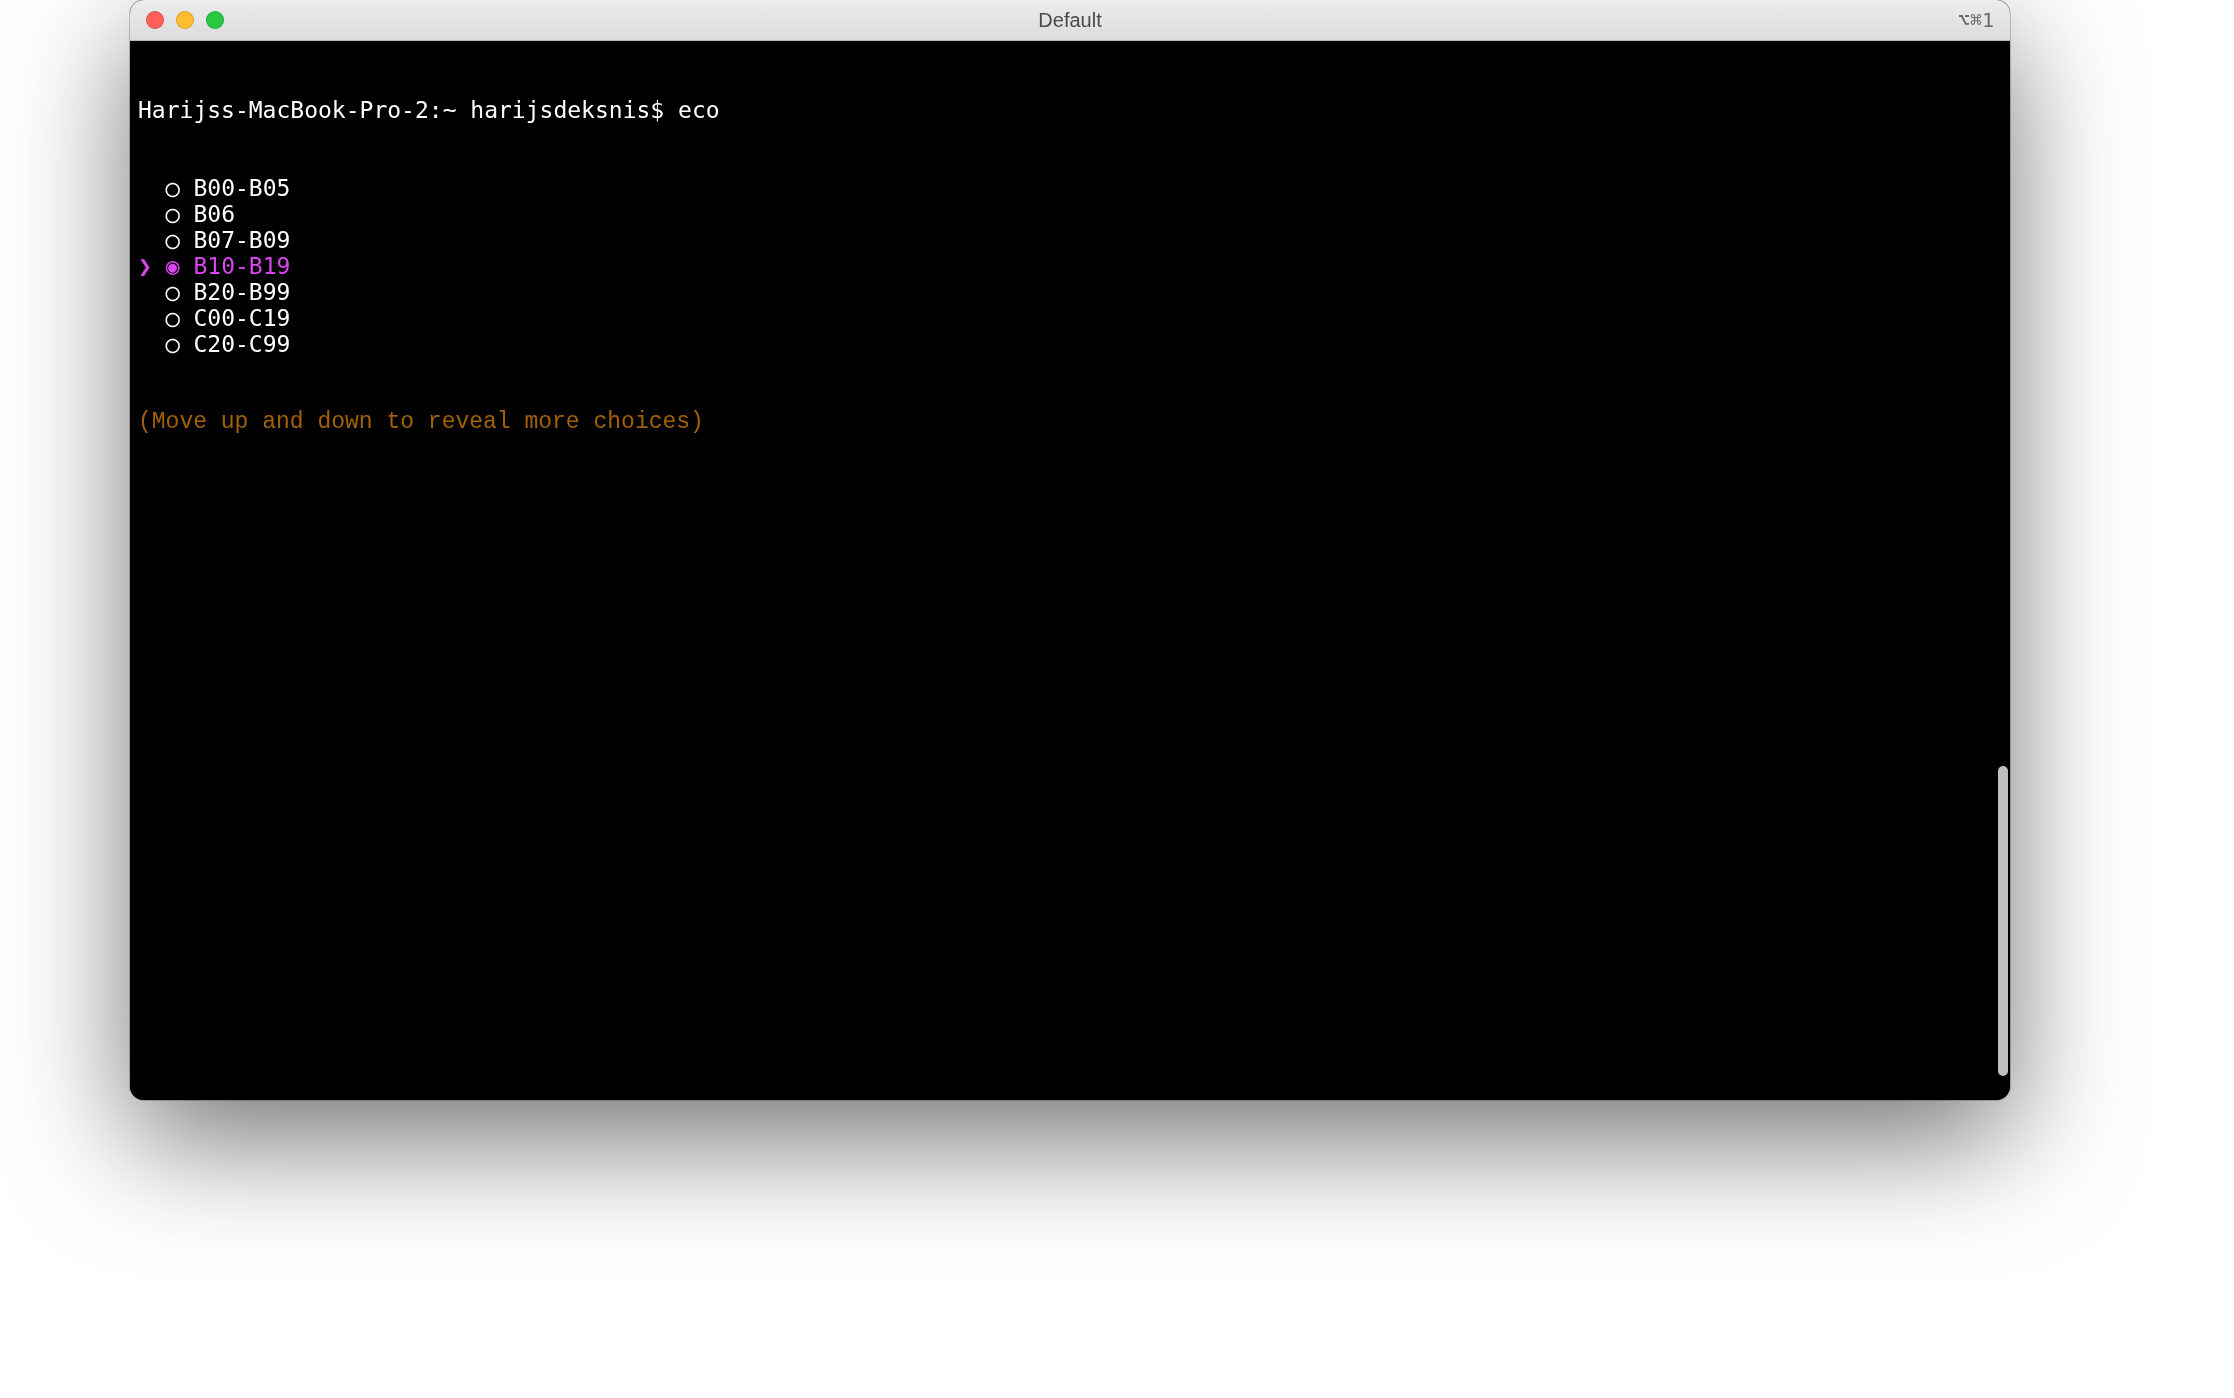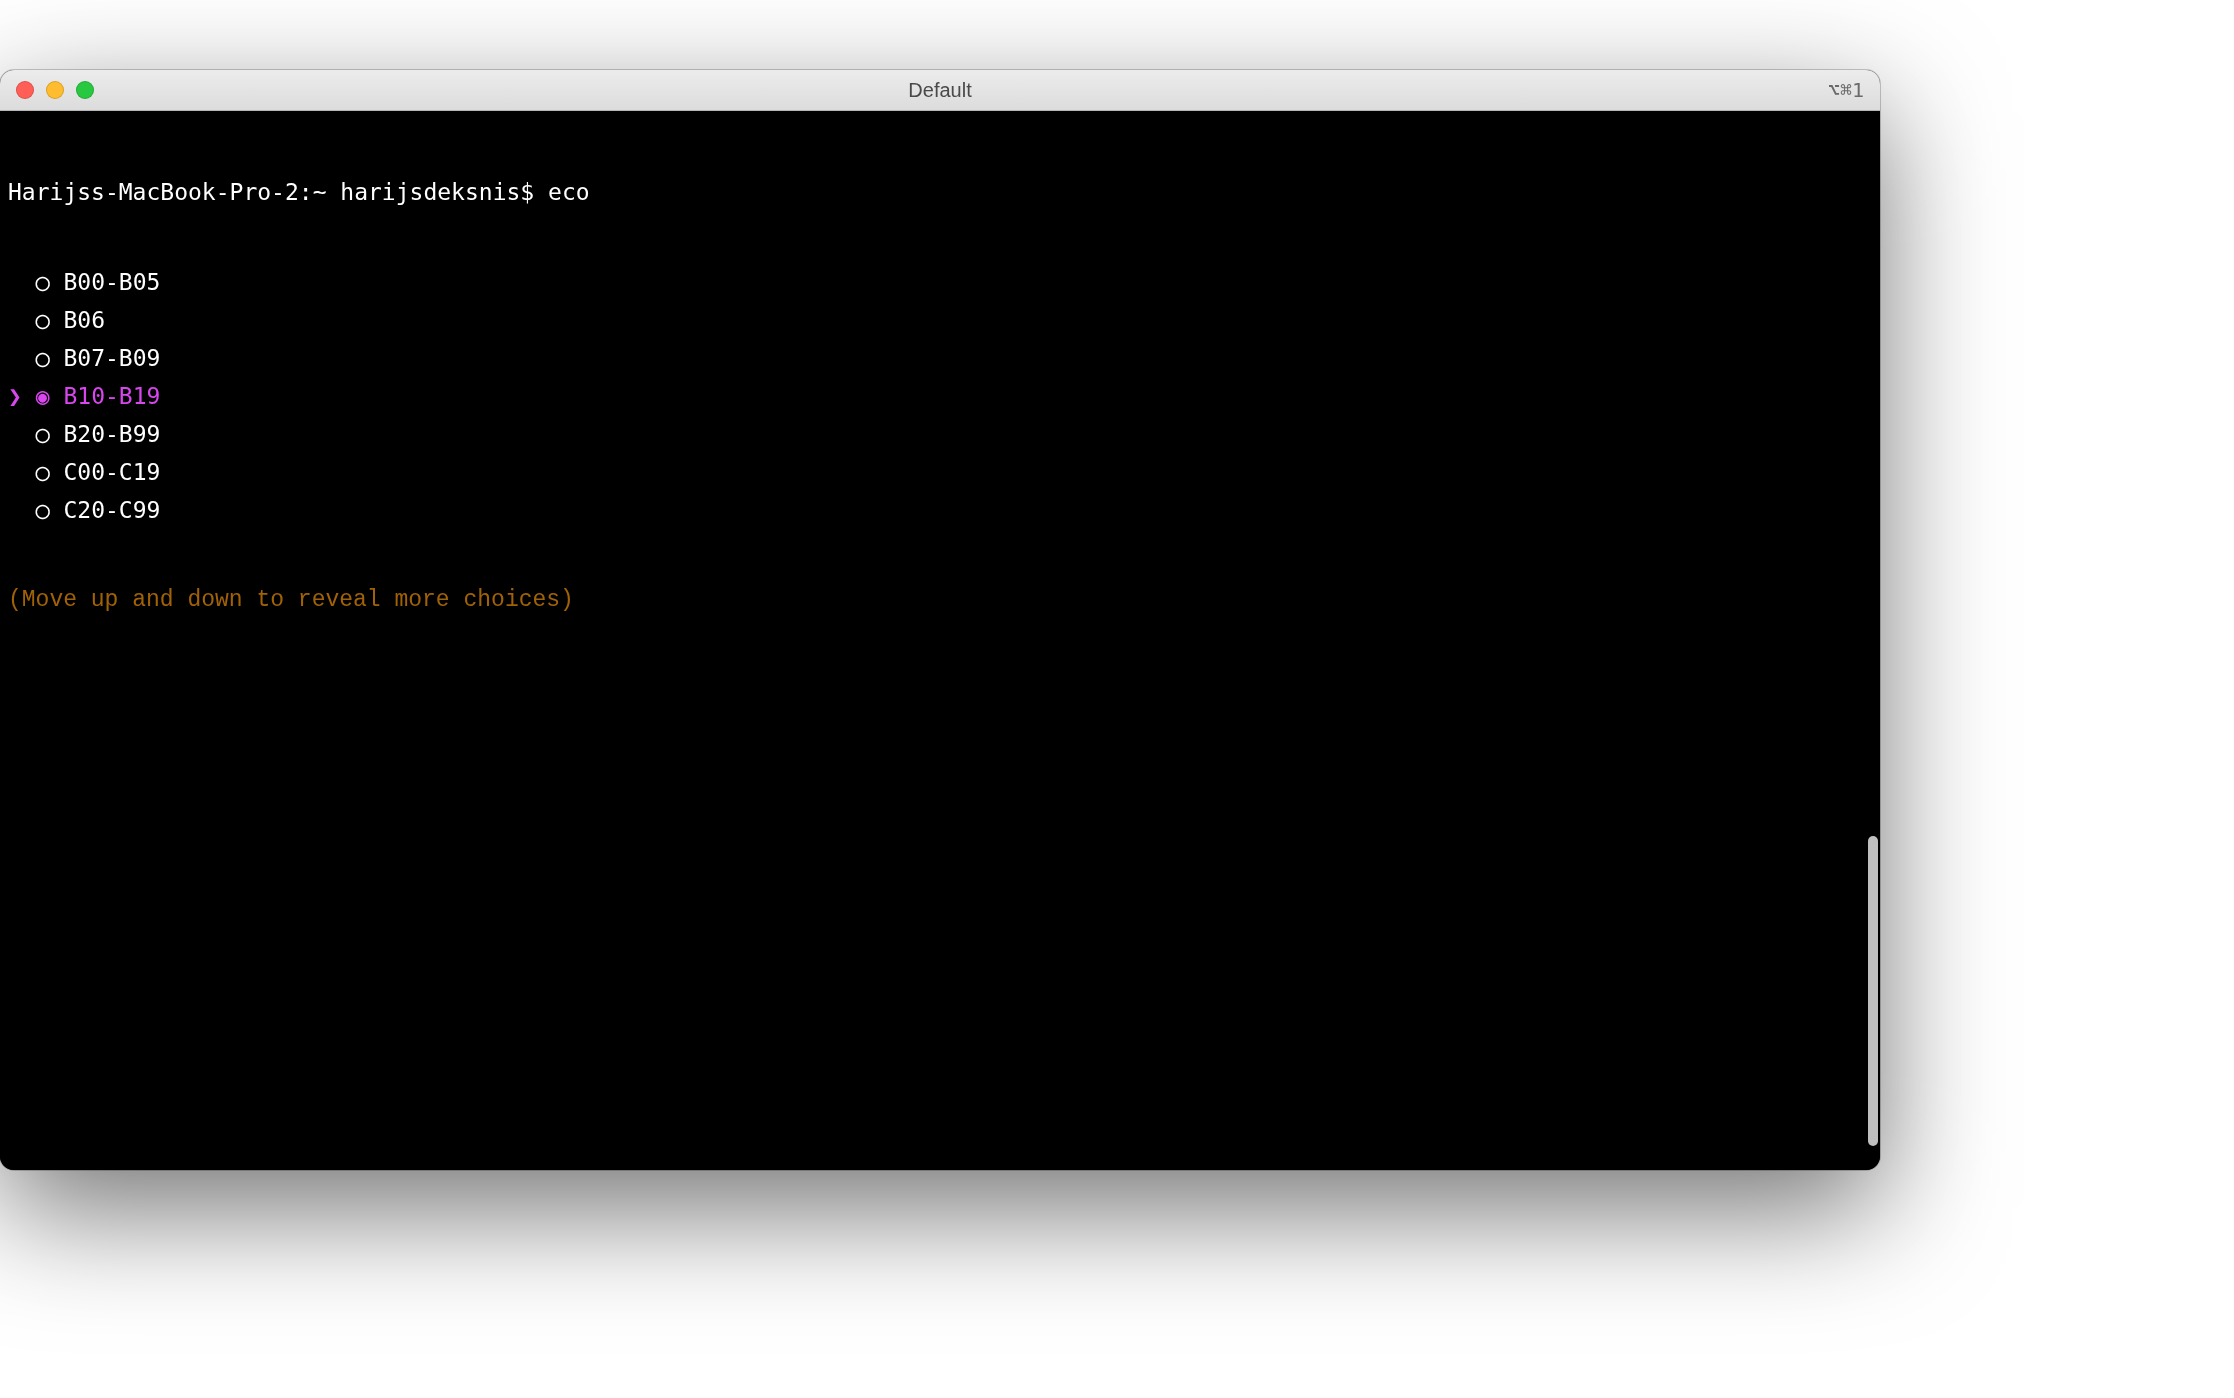--- a/index.html
+++ b/index.html
@@ -8,21 +8,21 @@
     height: 100%;
     background: transparent;
     font-family: -apple-system, BlinkMacSystemFont, "Segoe UI", sans-serif;
   }
   .stage {
     width: 2140px;
     height: 1398px;
     position: relative;
     display: flex;
     align-items: flex-start;
-    padding-top: 70px;
+    justify-content: center;
     box-sizing: border-box;
   }
   .window {
     width: 1880px;
     height: 1100px;
     background: #000;
     border-radius: 14px;
     box-shadow: 0 40px 120px rgba(0,0,0,0.55), 0 0 0 1px rgba(0,0,0,0.2);
     overflow: hidden;
     display: flex;
@@ -72,21 +72,21 @@
     background: #000;
     color: #fff;
     font-family: ui-monospace, Menlo, Consolas, monospace;
     font-size: 23px;
     line-height: 26px;
     padding: 4px 8px;
     white-space: pre;
     position: relative;
     overflow: hidden;
   }
-  .line { display: block; margin-top: 12px; }
+  .line { display: block; }
   .green { color: #00c36a; }
   .cyan  { color: #d946ef; }
   .grey  { color: #a16207; font-family: Liberation Mono, monospace; }
   .bold  { font-weight: 700; }
   .scrollbar {
     position: absolute;
     right: 2px;
     top: 46px;
     bottom: 6px;
     width: 14px;

